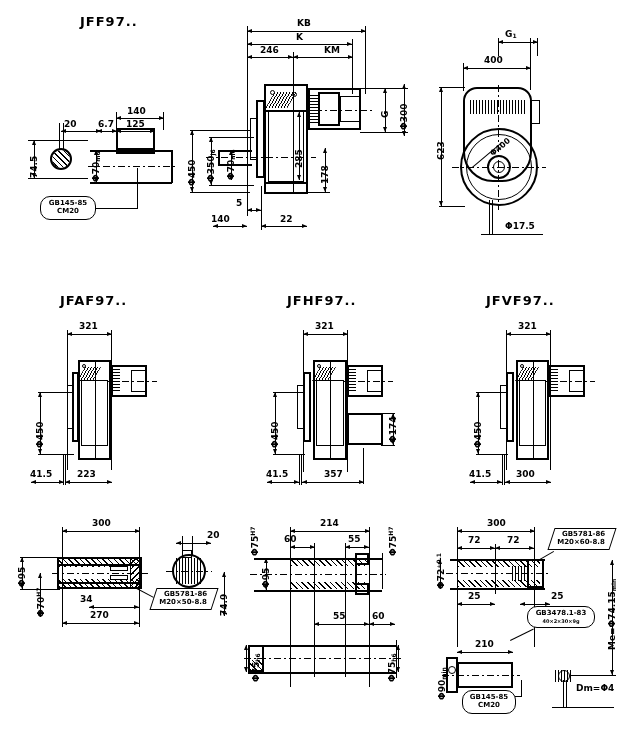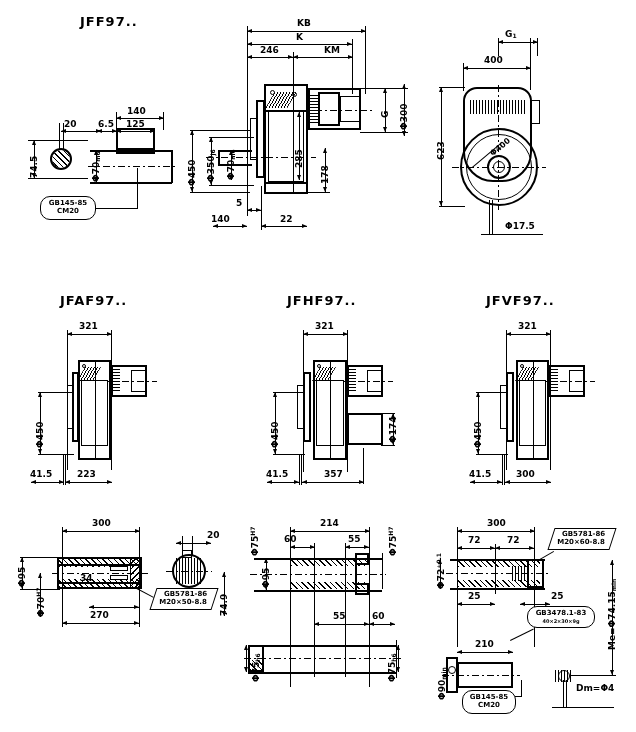--- a/index.html
+++ b/index.html
@@ -77,21 +77,21 @@
   <div class="hl2" style="left:90px;top:150px;width:82px;"></div>
   <div class="hl2" style="left:90px;top:182px;width:82px;"></div>
   <div class="vl2" style="left:171px;top:150px;height:33px;"></div>
   <div class="box2" style="left:116px;top:128px;width:39px;height:26px;"></div>
   <div class="hl2" style="left:116px;top:148px;width:39px;"></div>
   <div class="dash" style="left:88px;top:166px;width:88px;"></div>
 
   <div class="dimlinev" style="left:96px;top:150px;height:32px;"></div>
   <div class="dim vert" style="left:92px;top:182px;"><span>Φ70</span><sub>m6</sub></div>
   <div class="dimline" style="left:97px;top:131px;width:20px;"></div>
-  <div class="dim" style="left:98px;top:120px;"><span>6.5</span></div>
+  <div class="dim" style="left:98px;top:120px;"><span>6.7</span></div>
   <div class="dimline" style="left:116px;top:131px;width:39px;"></div>
   <div class="dim" style="left:126px;top:120px;"><span>125</span></div>
   <div class="dimline" style="left:116px;top:118px;width:48px;"></div>
   <div class="dim" style="left:127px;top:107px;"><span>140</span></div>
   <div class="vl" style="left:116px;top:112px;height:18px;"></div>
   <div class="vl" style="left:163px;top:112px;height:18px;"></div>
 
   <div class="hl" style="left:96px;top:208px;width:42px;"></div>
   <div class="vl" style="left:137px;top:168px;height:41px;"></div>
   <div class="bub" style="left:40px;top:196px;width:56px;height:24px;">
@@ -326,21 +326,21 @@
   <div class="dash" style="left:52px;top:573px;width:96px;"></div>
 
   <div class="dimlinev" style="left:22px;top:557px;height:32px;"></div>
   <div class="dim vert" style="left:18px;top:587px;"><span>Φ95</span></div>
   <div class="dimlinev" style="left:40px;top:573px;height:44px;"></div>
   <div class="dim vert" style="left:36px;top:617px;"><span>Φ70</span><sup>H7</sup></div>
   <div class="hl" style="left:20px;top:557px;width:40px;"></div>
   <div class="hl" style="left:20px;top:589px;width:40px;"></div>
 
   <div class="dimline" style="left:89px;top:607px;width:50px;"></div>
-  <div class="dim" style="left:80px;top:574px;"><span>34</span></div>
+  <div class="dim" style="left:80px;top:595px;"><span>34</span></div>
   <div class="dimline" style="left:62px;top:623px;width:77px;"></div>
   <div class="dim" style="left:90px;top:611px;"><span>270</span></div>
 
   <div class="thin" style="left:137px;top:588px;width:20px;transform:rotate(28deg);transform-origin:0 0;"></div>
   <div class="par" style="left:153px;top:588px;width:62px;height:22px;">
     <span>GB5781-86</span>
     <span>M20×50-8.8</span>
   </div>
 
   <div class="cir2" style="left:172px;top:554px;width:34px;height:34px;"></div>

